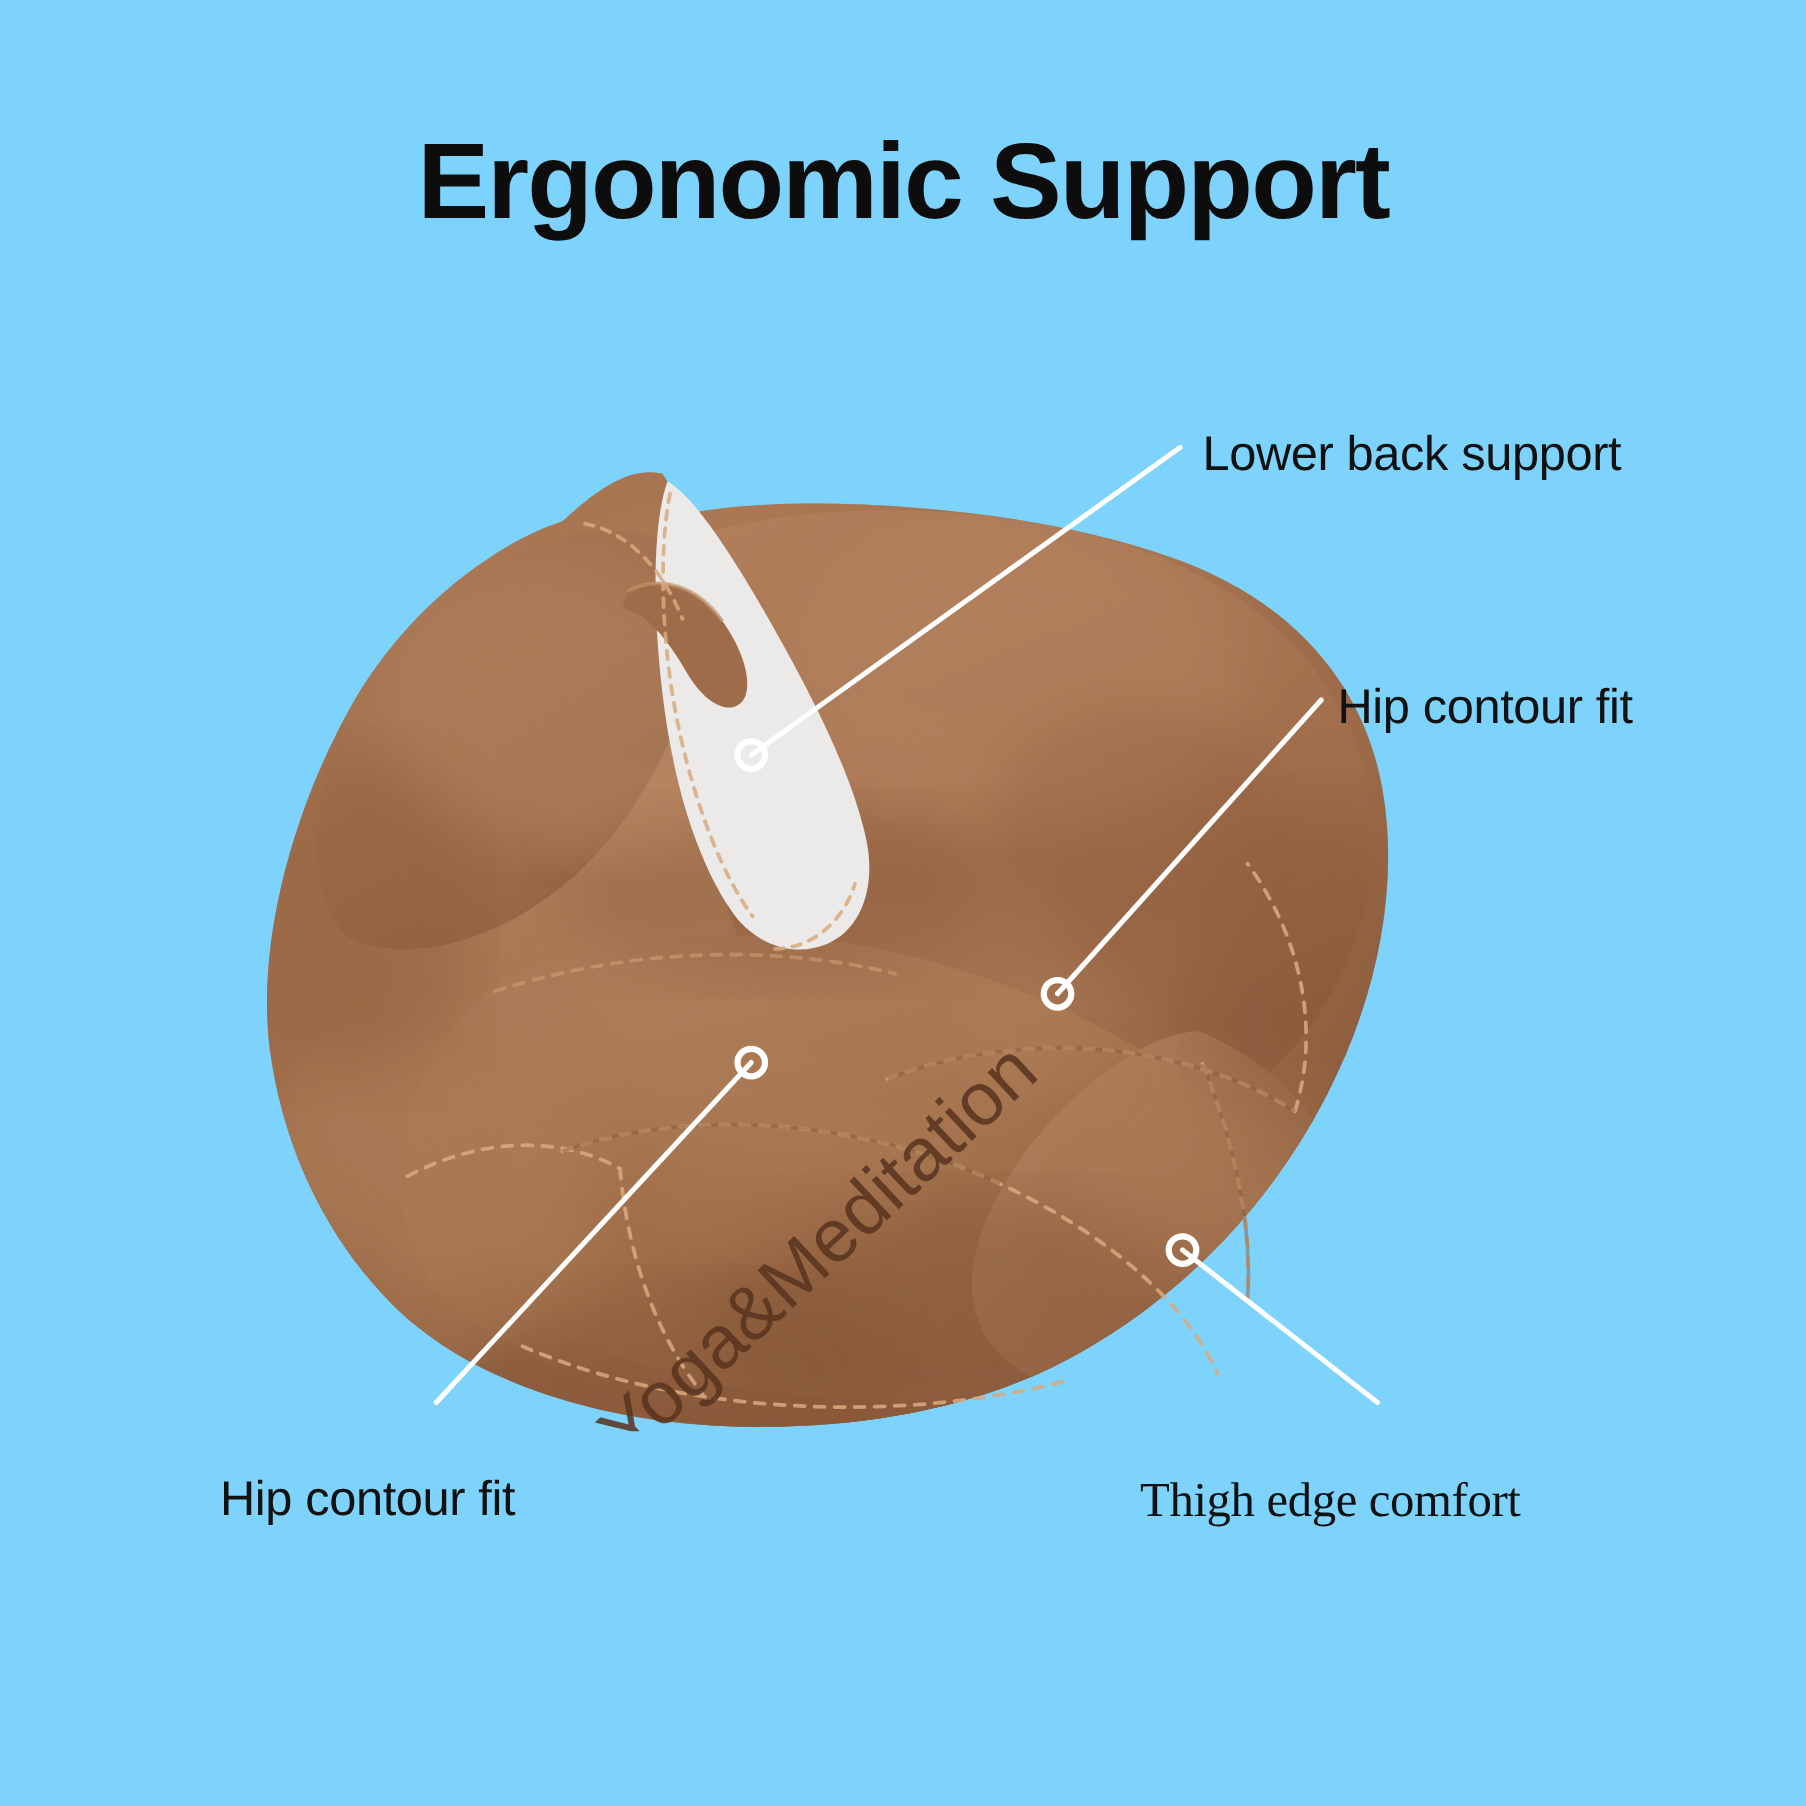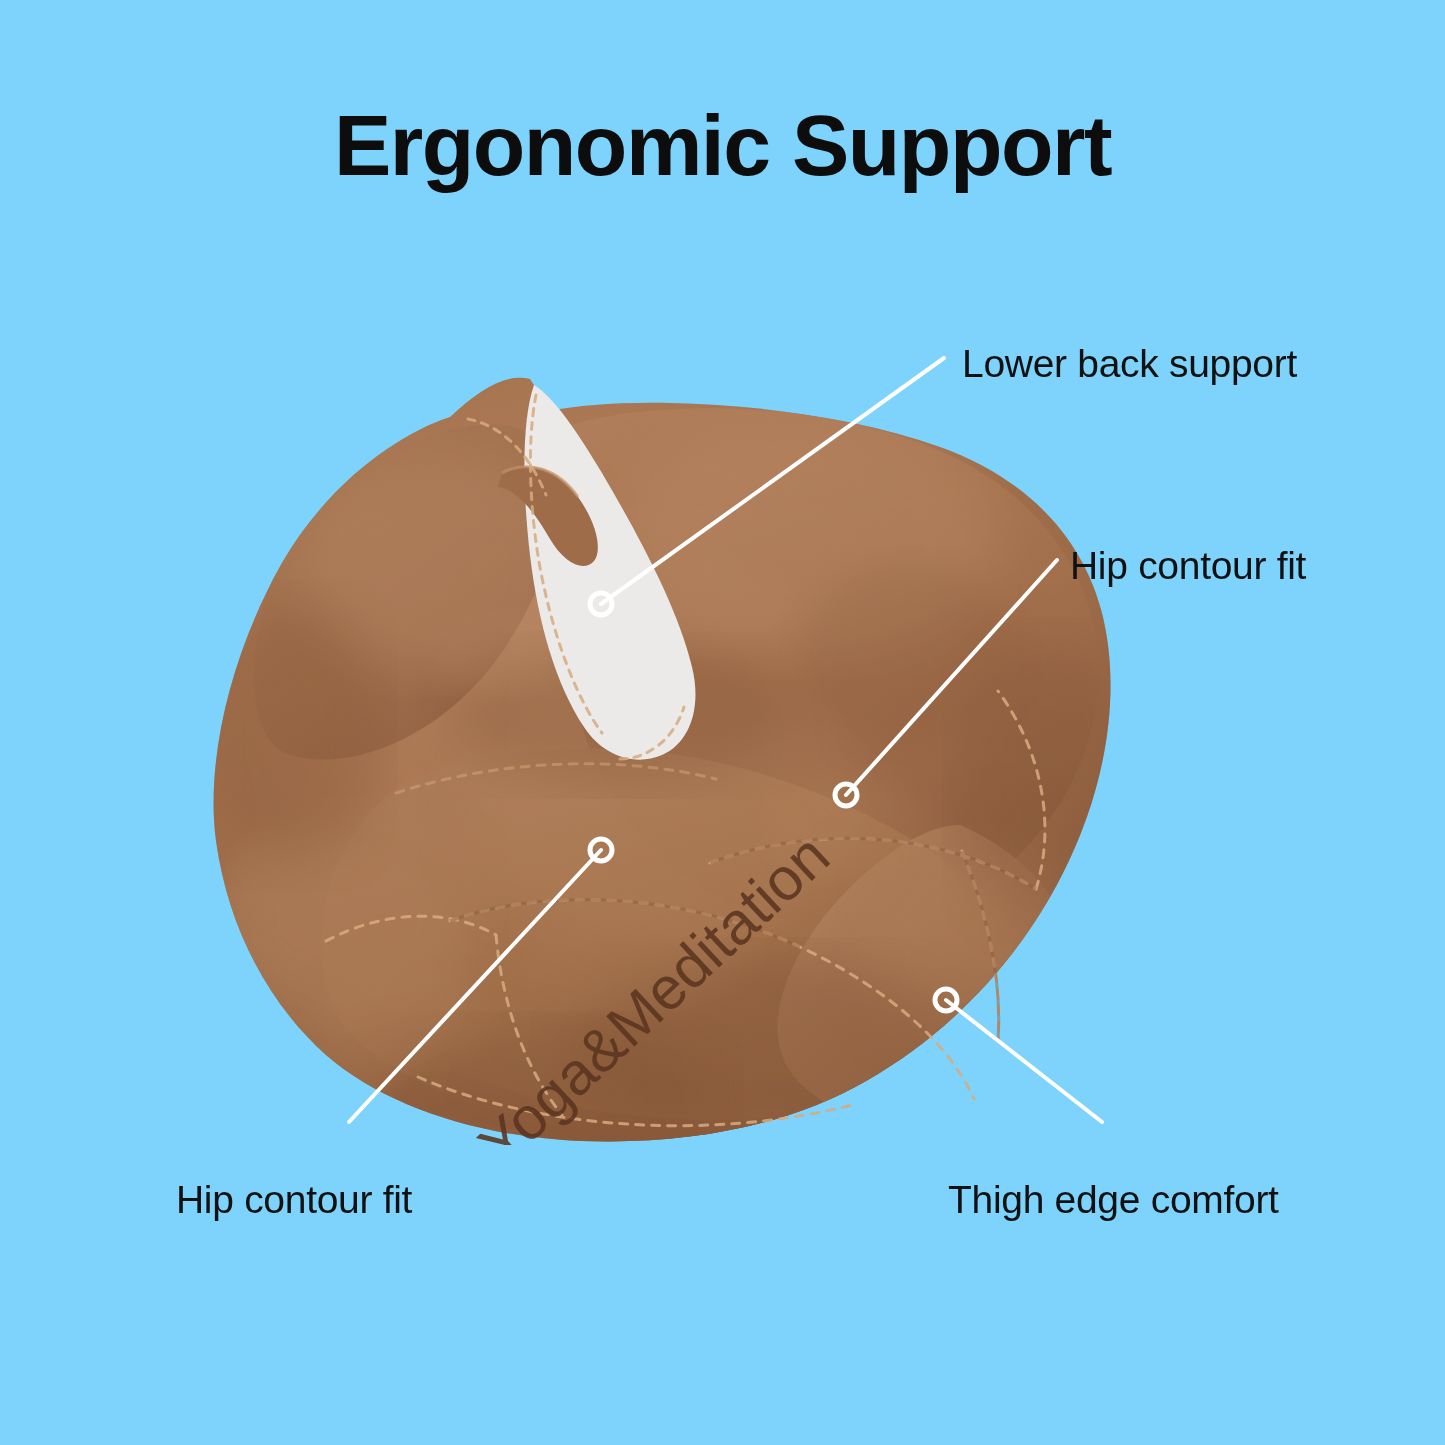--- a/index.html
+++ b/index.html
@@ -48,21 +48,21 @@
     font-size: 39px;
     font-weight: 400;
     color: #111111;
     white-space: nowrap;
     letter-spacing: -0.3px;
     margin-top: 36px;
   }
   #label-lower-back  { left: 962px; top: 306px; }
   #label-hip-right   { left: 1070px; top: 508px; }
   #label-hip-left    { left: 176px;  top: 1142px; }
-  #label-thigh       { left: 948px;  top: 1142px; }
+  #label-thigh       { left: 912px;  top: 1142px; font-family: Liberation Serif, serif; }
 
   
   #callouts {
     position: absolute;
     left: 0; top: 0;
     width: 1445px;
     height: 1445px;
     pointer-events: none;
   }
   #callouts svg { display:block; width:100%; height:100%; }

